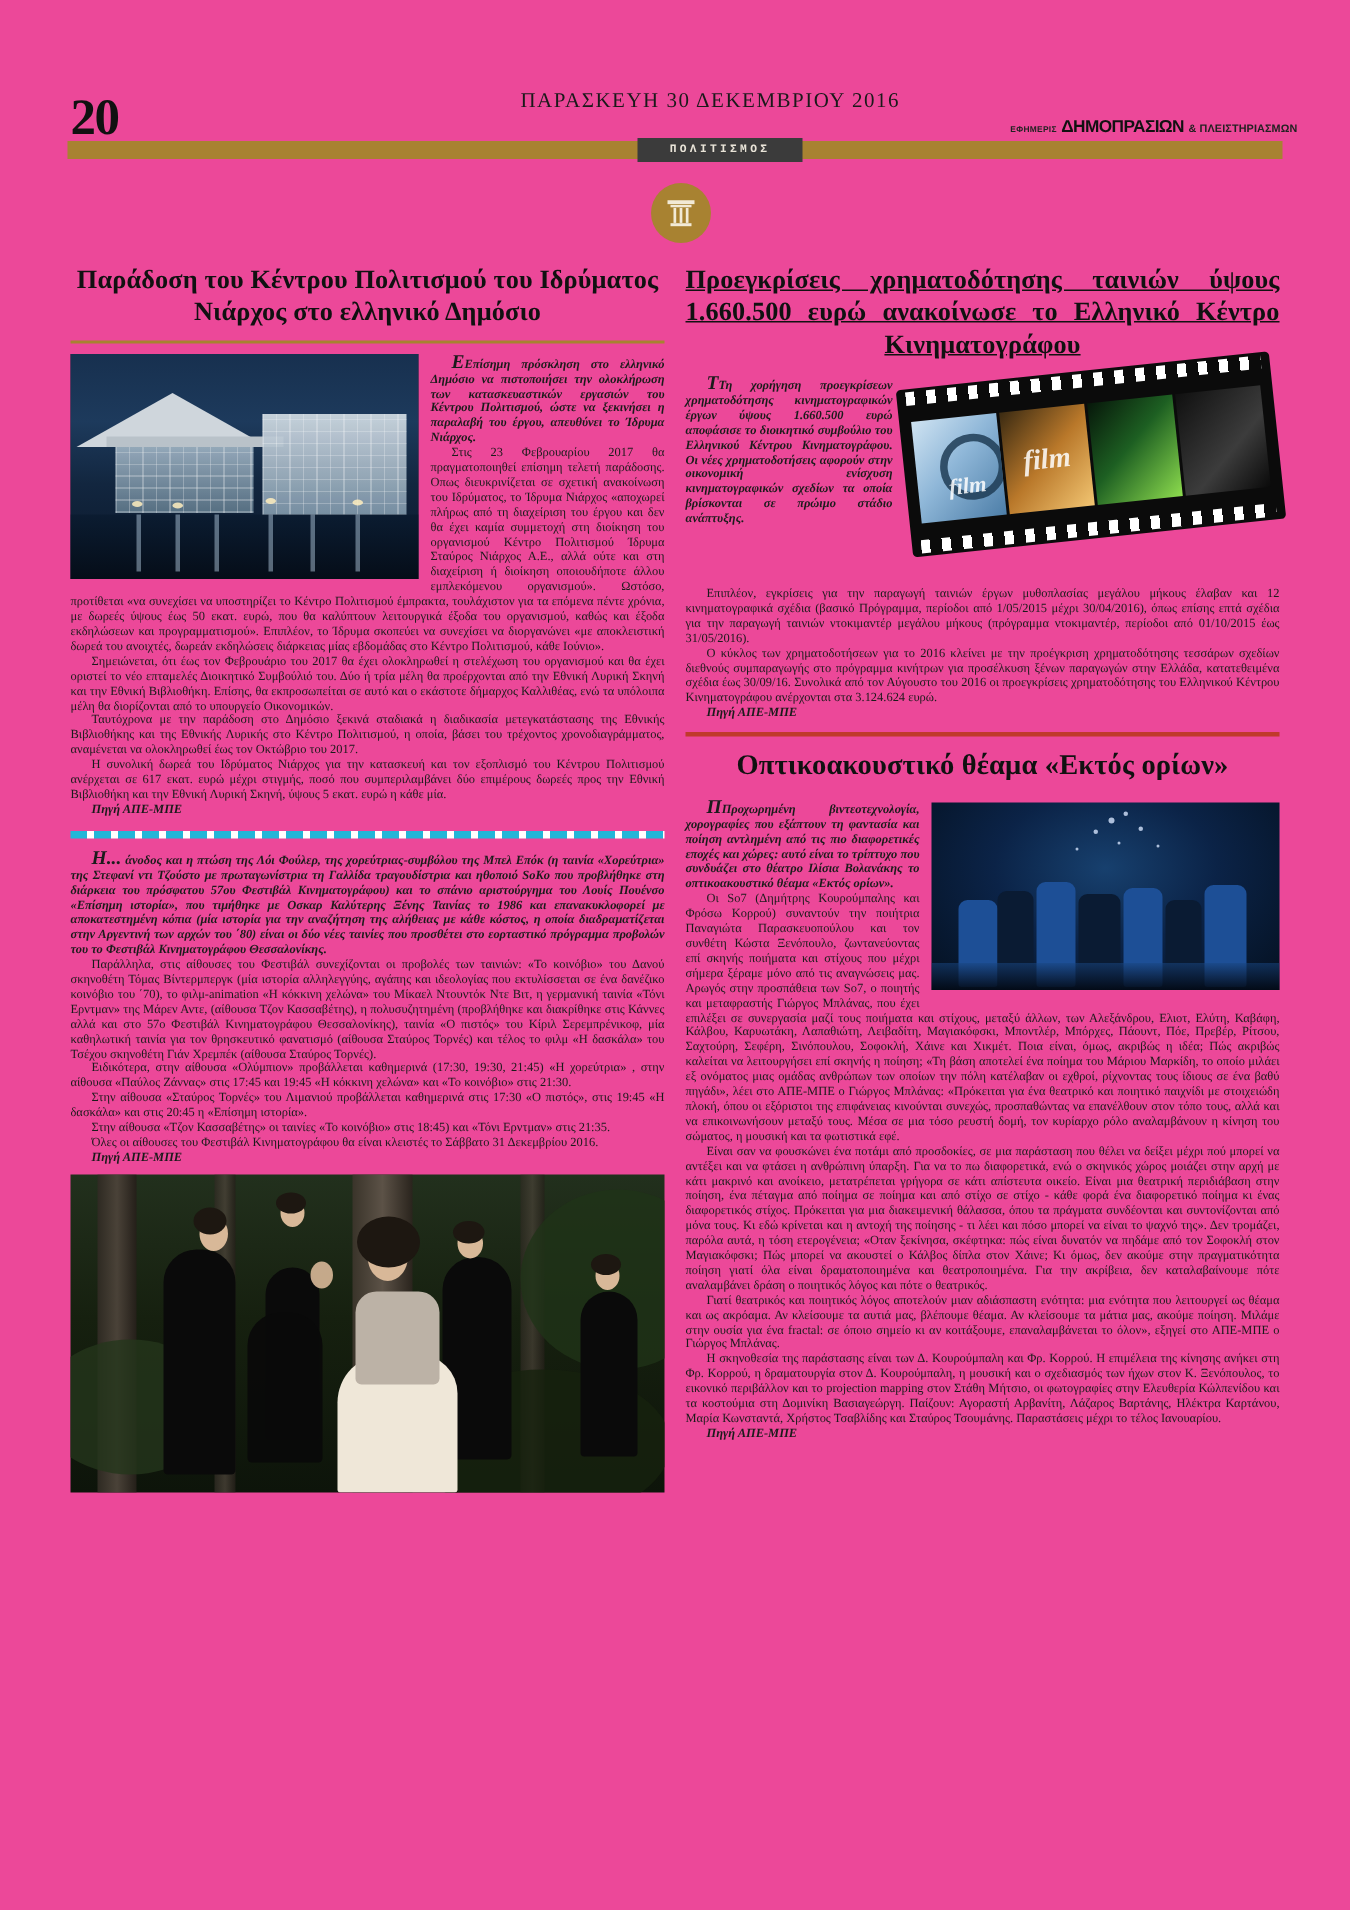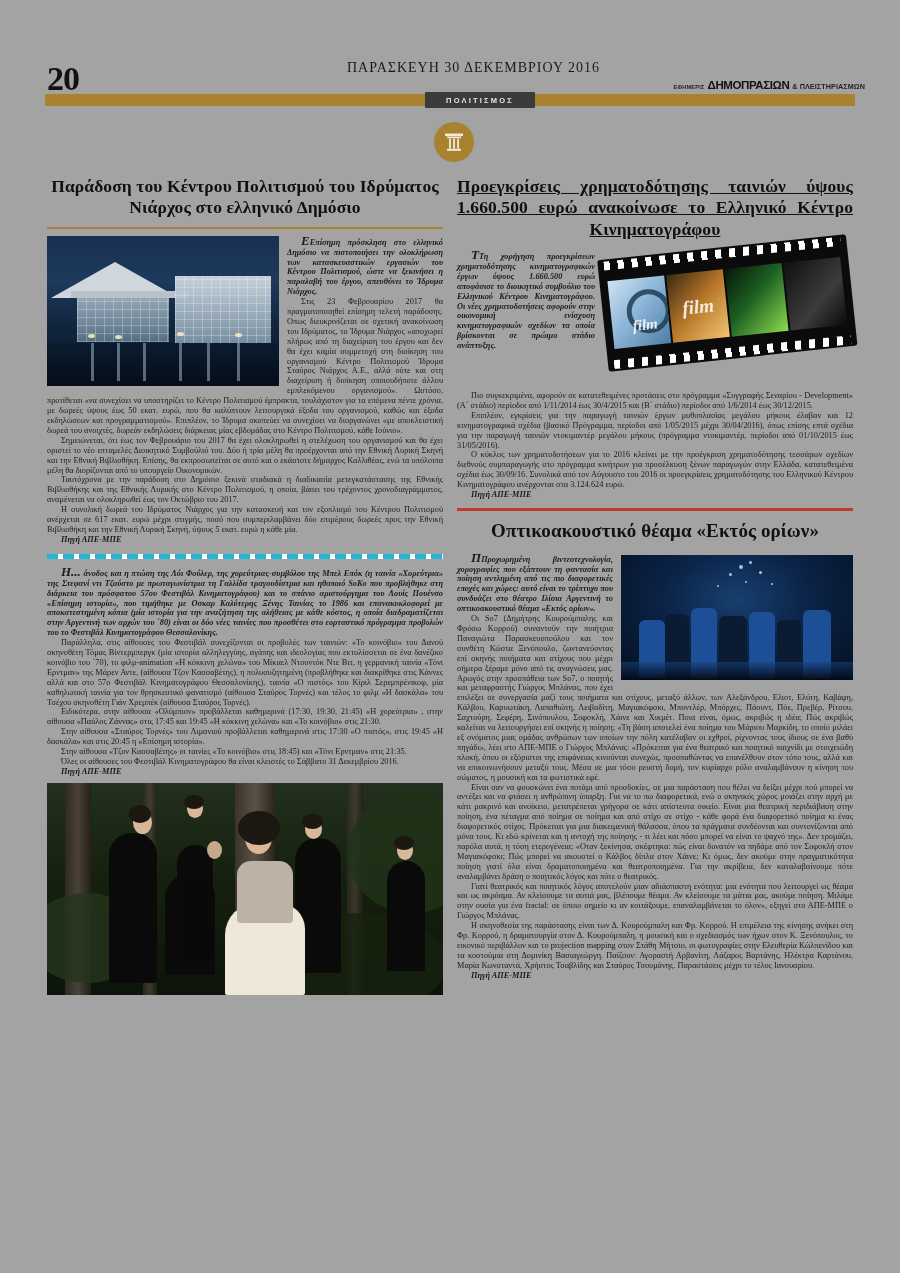--- a/index.html
+++ b/index.html
@@ -1,32 +1,32 @@
 <!DOCTYPE html>
 <html><head>
 <meta charset="utf-8">
 <style>
   html,body{margin:0;padding:0;background:#ffffff;}
   body{width:900px;height:1273px;font-family:"Liberation Serif",serif;color:#111;-webkit-font-smoothing:none;}
-  .page{position:relative;width:900px;height:1273px;background:#a3a3a3;overflow:hidden;}
+  .page{position:relative;width:900px;height:1273px;background:#ec4899;overflow:hidden;}
 
   
   .masthead{position:absolute;left:0;top:0;width:900px;height:112px;}
   .folio{position:absolute;left:47px;top:62px;font-family:"Liberation Serif",serif;
          font-weight:bold;font-size:34px;letter-spacing:-1px;color:#111;line-height:1;}
   .dateline{position:absolute;left:300px;top:60px;width:300px;text-align:right;
             font-family:"Liberation Serif",serif;font-size:14px;letter-spacing:1px;color:#1a1a1a;}
   .logo{position:absolute;right:35px;top:79px;display:flex;align-items:baseline;gap:3px;white-space:nowrap;}
   .logo .tiny{font-size:5.6px;font-weight:bold;letter-spacing:.2px;color:#222;font-family:"Liberation Sans",sans-serif;}
   .logo .big{font-size:11.5px;font-weight:bold;letter-spacing:-.4px;color:#111;font-family:"Liberation Sans",sans-serif;}
   .logo .mid{font-size:7.2px;font-weight:bold;letter-spacing:.1px;color:#222;font-family:"Liberation Sans",sans-serif;}
 
   .goldbar{position:absolute;left:45px;top:94px;width:810px;height:12px;background:#a88231;}
   .sectiontag{position:absolute;left:425px;top:92px;width:110px;height:16px;background:#3b3b3b;
-              color:#e9e4d8;font-family:Liberation Sans, sans-serif;font-weight:bold;font-size:7.5px;
+              color:#e9e4d8;font-family:Liberation Mono, monospace;font-weight:bold;font-size:7.5px;
               letter-spacing:2.2px;display:flex;align-items:center;justify-content:center;}
   .medallion{position:absolute;left:434px;top:122px;width:40px;height:40px;border-radius:50%;
              background:#a88231;display:flex;align-items:center;justify-content:center;}
   .medallion svg{display:block;}
 
   
   .col{position:absolute;top:176px;width:396px;}
   .col-left{left:47px;}
   .col-right{left:457px;}
 
@@ -251,21 +251,20 @@
                   <div class="fs-word">film</div>
                 </div>
               <div class="fs-frame f3"></div>
               <div class="fs-frame f4"></div>
             </div>
           </div>
         </div>
 
         <p class="lead"><span class="dropin">Τ</span><span>Τη χορήγηση προεγκρίσεων χρηματοδότησης κινηματογραφικών έργων ύψους 1.660.500 ευρώ αποφάσισε το διοικητικό συμβούλιο του Ελληνικού Κέντρου Κινηματογράφου. Οι νέες χρηματοδοτήσεις αφορούν στην οικονομική ενίσχυση κινηματογραφικών σχεδίων τα οποία βρίσκονται σε πρώιμο στάδιο ανάπτυξης.</span></p>
         <div class="clear"></div>
-        <p>Πιο συγκεκριμένα, αφορούν σε κατατεθειμένες προτάσεις στο πρόγραμμα «Συγγραφής Σεναρίου - Development» (Α΄ στάδιο) περίοδοι από 1/11/2014 έως 30/4/2015 και (Β΄ στάδιο) περίοδοι από 1/6/2014 έως 30/12/2015.</p>
         <p>Επιπλέον, εγκρίσεις για την παραγωγή ταινιών έργων μυθοπλασίας μεγάλου μήκους έλαβαν και 12 κινηματογραφικά σχέδια (βασικό Πρόγραμμα, περίοδοι από 1/05/2015 μέχρι 30/04/2016), όπως επίσης επτά σχέδια για την παραγωγή ταινιών ντοκιμαντέρ μεγάλου μήκους (πρόγραμμα ντοκιμαντέρ, περίοδοι από 01/10/2015 έως 31/05/2016).</p>
         <p>Ο κύκλος των χρηματοδοτήσεων για το 2016 κλείνει με την προέγκριση χρηματοδότησης τεσσάρων σχεδίων διεθνούς συμπαραγωγής στο πρόγραμμα κινήτρων για προσέλκυση ξένων παραγωγών στην Ελλάδα, κατατεθειμένα σχέδια έως 30/09/16. Συνολικά από τον Αύγουστο του 2016 οι προεγκρίσεις χρηματοδότησης του Ελληνικού Κέντρου Κινηματογράφου ανέρχονται στα 3.124.624 ευρώ.</p>
         <p class="source">Πηγή   ΑΠΕ-ΜΠΕ</p>
       </div>
     </article>
 
     <div class="rule-red"></div>
 
     <article style="margin-top:8px;">
       <h2 class="headline" style="font-size:19px;">Οπτικοακουστικό  θέαμα  «Εκτός  ορίων»</h2>
@@ -282,21 +281,21 @@
           <div class="figl" style="left:18px;width:26px;height:58px;"></div>
           <div class="fig" style="left:44px;width:24px;height:64px;"></div>
           <div class="figl" style="left:70px;width:26px;height:70px;"></div>
           <div class="fig" style="left:98px;width:28px;height:62px;"></div>
           <div class="figl" style="left:128px;width:26px;height:66px;"></div>
           <div class="fig" style="left:156px;width:24px;height:58px;"></div>
           <div class="figl" style="left:182px;width:28px;height:68px;"></div>
           <div class="floor"></div>
         </div>
 
-        <p class="lead"><span class="dropin">Π</span><span>Προχωρημένη βιντεοτεχνολογία, χορογραφίες που εξάπτουν τη φαντασία και ποίηση αντλημένη από τις πιο διαφορετικές εποχές και χώρες: αυτό είναι το τρίπτυχο που συνδυάζει στο θέατρο Ιλίσια Αργεντινή το οπτικοακουστικό θέαμα «Εκτός ορίων».</span></p>
+        <p class="lead"><span class="dropin">Π</span><span>Προχωρημένη βιντεοτεχνολογία, χορογραφίες που εξάπτουν τη φαντασία και ποίηση αντλημένη από τις πιο διαφορετικές εποχές και χώρες: αυτό είναι το τρίπτυχο που συνδυάζει στο θέατρο Ιλίσια Βολανάκης το οπτικοακουστικό θέαμα «Εκτός ορίων».</span></p>
         <p>Οι So7 (Δημήτρης Κουρούμπαλης και Φρόσω Κορρού) συναντούν την ποιήτρια Παναγιώτα Παρασκευοπούλου και τον συνθέτη Κώστα Ξενόπουλο, ζωντανεύοντας επί σκηνής ποιήματα και στίχους που μέχρι σήμερα ξέραμε μόνο από τις αναγνώσεις μας. Αρωγός στην προσπάθεια των So7, ο ποιητής και μεταφραστής Γιώργος Μπλάνας, που έχει επιλέξει σε συνεργασία μαζί τους ποιήματα και στίχους, μεταξύ άλλων, των Αλεξάνδρου, Ελιοτ, Ελύτη, Καβάφη, Κάλβου, Καρυωτάκη, Λαπαθιώτη, Λειβαδίτη, Μαγιακόφσκι, Μποντλέρ, Μπόρχες, Πάουντ, Πόε, Πρεβέρ, Ρίτσου, Σαχτούρη, Σεφέρη, Σινόπουλου, Σοφοκλή, Χάινε και Χικμέτ. Ποια είναι, όμως, ακριβώς η ιδέα; Πώς ακριβώς καλείται να λειτουργήσει επί σκηνής η ποίηση; «Τη βάση αποτελεί ένα ποίημα του Μάριου Μαρκίδη, το οποίο μιλάει εξ ονόματος μιας ομάδας ανθρώπων των οποίων την πόλη κατέλαβαν οι εχθροί, ρίχνοντας τους ίδιους σε ένα βαθύ πηγάδι», λέει στο ΑΠΕ-ΜΠΕ ο Γιώργος Μπλάνας: «Πρόκειται για ένα θεατρικό και ποιητικό παιχνίδι με στοιχειώδη πλοκή, όπου οι εξόριστοι της επιφάνειας κινούνται συνεχώς, προσπαθώντας να επανέλθουν στον τόπο τους, αλλά και να επικοινωνήσουν μεταξύ τους. Μέσα σε μια τόσο ρευστή δομή, τον κυρίαρχο ρόλο αναλαμβάνουν η κίνηση του σώματος, η μουσική και τα φωτιστικά εφέ.</p>
         <div class="clear"></div>
         <p>Είναι σαν να φουσκώνει ένα ποτάμι από προσδοκίες, σε μια παράσταση που θέλει να δείξει μέχρι πού μπορεί να αντέξει και να φτάσει η ανθρώπινη ύπαρξη. Για να το πω διαφορετικά, ενώ ο σκηνικός χώρος μοιάζει στην αρχή με κάτι μακρινό και ανοίκειο, μετατρέπεται γρήγορα σε κάτι απίστευτα οικείο. Είναι μια θεατρική περιδιάβαση στην ποίηση, ένα πέταγμα από ποίημα σε ποίημα και από στίχο σε στίχο - κάθε φορά ένα διαφορετικό ποίημα κι ένας διαφορετικός στίχος. Πρόκειται για μια διακειμενική θάλασσα, όπου τα πράγματα συνδέονται και συντονίζονται από μόνα τους. Κι εδώ κρίνεται και η αντοχή της ποίησης - τι λέει και πόσο μπορεί να είναι το ψαχνό της». Δεν τρομάζει, παρόλα αυτά, η τόση ετερογένεια; «Οταν ξεκίνησα, σκέφτηκα: πώς είναι δυνατόν να πηδάμε από τον Σοφοκλή στον Μαγιακόφσκι; Πώς μπορεί να ακουστεί ο Κάλβος δίπλα στον Χάινε; Κι όμως, δεν ακούμε στην πραγματικότητα ποίηση γιατί όλα είναι δραματοποιημένα και θεατροποιημένα. Για την ακρίβεια, δεν καταλαβαίνουμε πότε αναλαμβάνει δράση ο ποιητικός λόγος και πότε ο θεατρικός.</p>
         <p>Γιατί θεατρικός και ποιητικός λόγος αποτελούν μιαν αδιάσπαστη ενότητα: μια ενότητα που λειτουργεί ως θέαμα και ως ακρόαμα. Αν κλείσουμε τα αυτιά μας, βλέπουμε θέαμα. Αν κλείσουμε τα μάτια μας, ακούμε ποίηση. Μιλάμε στην ουσία για ένα fractal: σε όποιο σημείο κι αν κοιτάξουμε, επαναλαμβάνεται το όλον», εξηγεί στο ΑΠΕ-ΜΠΕ ο Γιώργος Μπλάνας.</p>
         <p>Η σκηνοθεσία της παράστασης είναι των Δ. Κουρούμπαλη και Φρ. Κορρού. Η επιμέλεια της κίνησης ανήκει στη Φρ. Κορρού, η δραματουργία στον Δ. Κουρούμπαλη, η μουσική και ο σχεδιασμός των ήχων στον Κ. Ξενόπουλος, το εικονικό περιβάλλον και το projection mapping στον Στάθη Μήτσιο, οι φωτογραφίες στην Ελευθερία Κώλπενίδου και τα κοστούμια στη Δομινίκη Βασιαγεώργη. Παίζουν: Αγοραστή Αρβανίτη, Λάζαρος Βαρτάνης, Ηλέκτρα Καρτάνου, Μαρία Κωνσταντά, Χρήστος Τσαβλίδης και Σταύρος Τσουμάνης. Παραστάσεις μέχρι το τέλος Ιανουαρίου.</p>
         <p class="source">Πηγή   ΑΠΕ-ΜΠΕ</p>
       </div>
     </article>
   </div>
 

